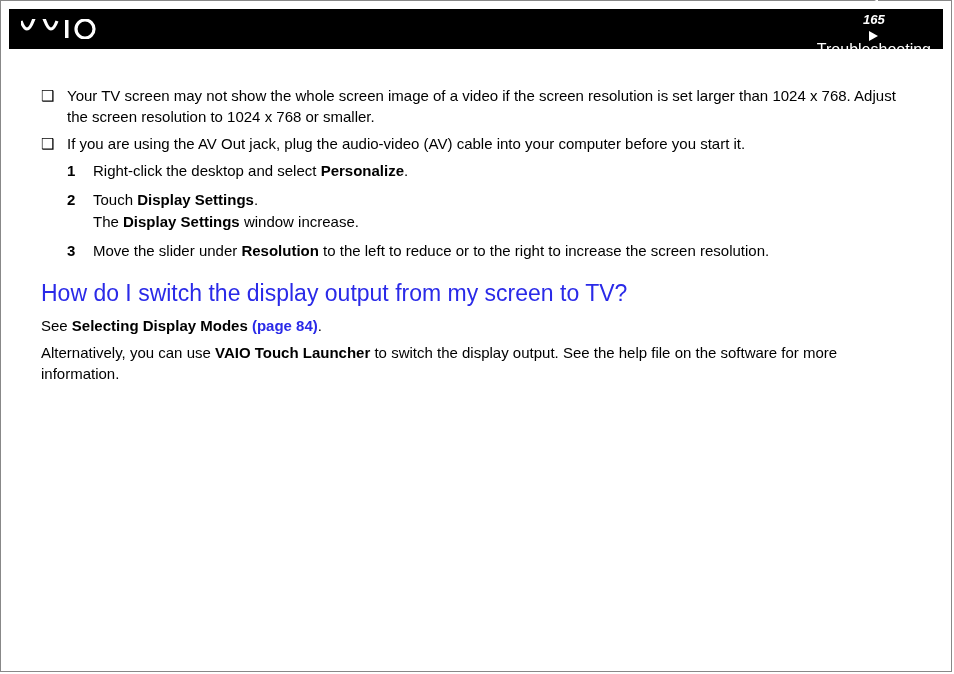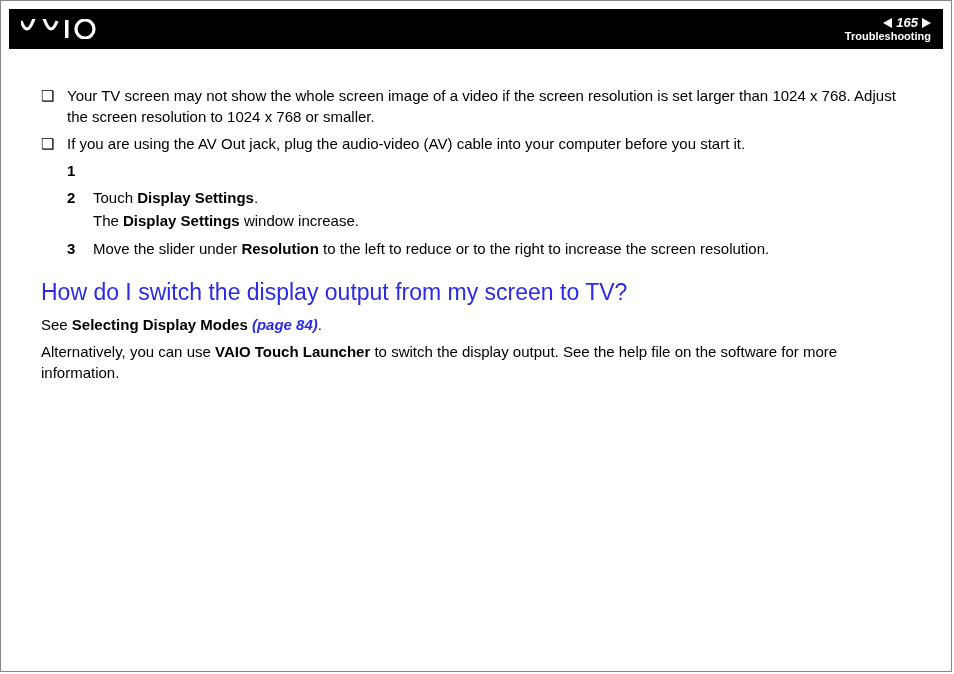--- a/index.html
+++ b/index.html
@@ -35,31 +35,32 @@
   }
   .page-nav {
     display: flex;
     align-items: center;
     gap: 4px;
     justify-content: flex-end;
     font-weight: bold;
     font-style: italic;
     font-size: 13px;
     color: #fff;
+    flex-direction: column;
   }
   .page-nav .arrow {
     width: 0; height: 0;
     border-top: 5px solid transparent;
     border-bottom: 5px solid transparent;
   }
   .arrow-left { border-right: 9px solid #fff; }
   .arrow-right { border-left: 9px solid #fff; }
   .section-label {
-    font-size: 11px;
-    font-weight: bold;
+    font-size: 16px;
+    font-weight: normal;
   }
   .content {
     padding: 30px 40px 0 40px;
   }
   h2.heading {
     color: #2a2ae8;
     font-weight: normal;
     font-size: 23px;
     margin: 18px 0 8px 0;
   }
@@ -84,21 +85,21 @@
     line-height: 1.5;
     margin-top: 4px;
     margin-bottom: 4px;
   }
   .num-content { line-height: 1.5; }
   .para {
     margin: 6px 0;
     line-height: 1.4;
   }
   .bold { font-weight: bold; }
-  .link { color: #2a2ae8; font-weight: bold; font-style: italic; }
+  .link { color: #2a2ae8; font-weight: bold; }
 </style>
 </head>
 <body>
 
 <div class="page">
 
   <div class="header-bar">
     <div class="logo">
       <svg width="92" height="20" viewBox="0 0 92 20">
         <path d="M0 2 Q6 18 12 2 Q18 -14 24 2 Q30 18 36 2" stroke="#fff" stroke-width="3.2" fill="none"></path>
@@ -125,20 +126,23 @@
     </div>
 
     <div class="bullet-row">
       <div class="bullet-mark">❑</div>
       <div>If you are using the AV Out jack, plug the audio-video (AV) cable into your computer before you start it.</div>
     </div>
 
 
     <div class="bullet-row">
       <div class="num-mark">1</div>
+      <div class="num-content">
+        <span>Right-click the desktop and select </span><span class="bold">Personalize</span><span>.</span>
+      </div>
     </div>
 
     <div class="bullet-row">
       <div class="num-mark">2</div>
       <div class="num-content">
         <span>Touch </span><span class="bold">Display Settings</span><span>.</span><br>
         <span>The </span><span class="bold">Display Settings</span><span> window increase.</span>
       </div>
     </div>
 

